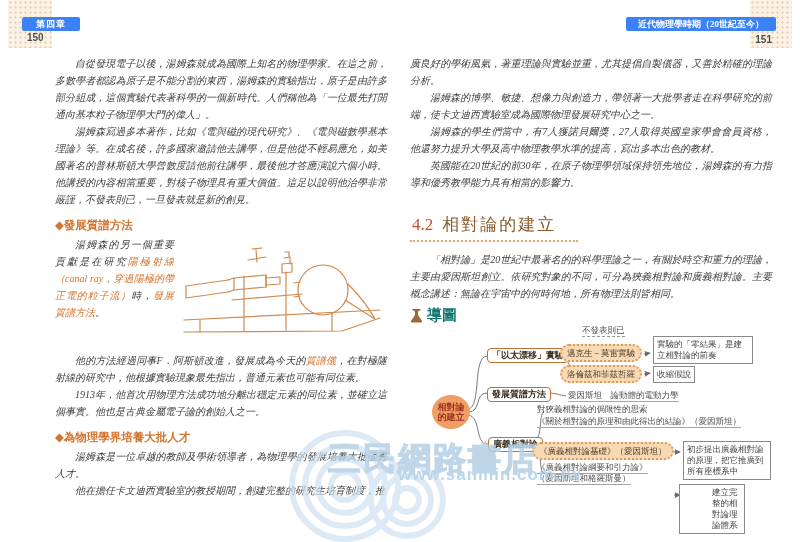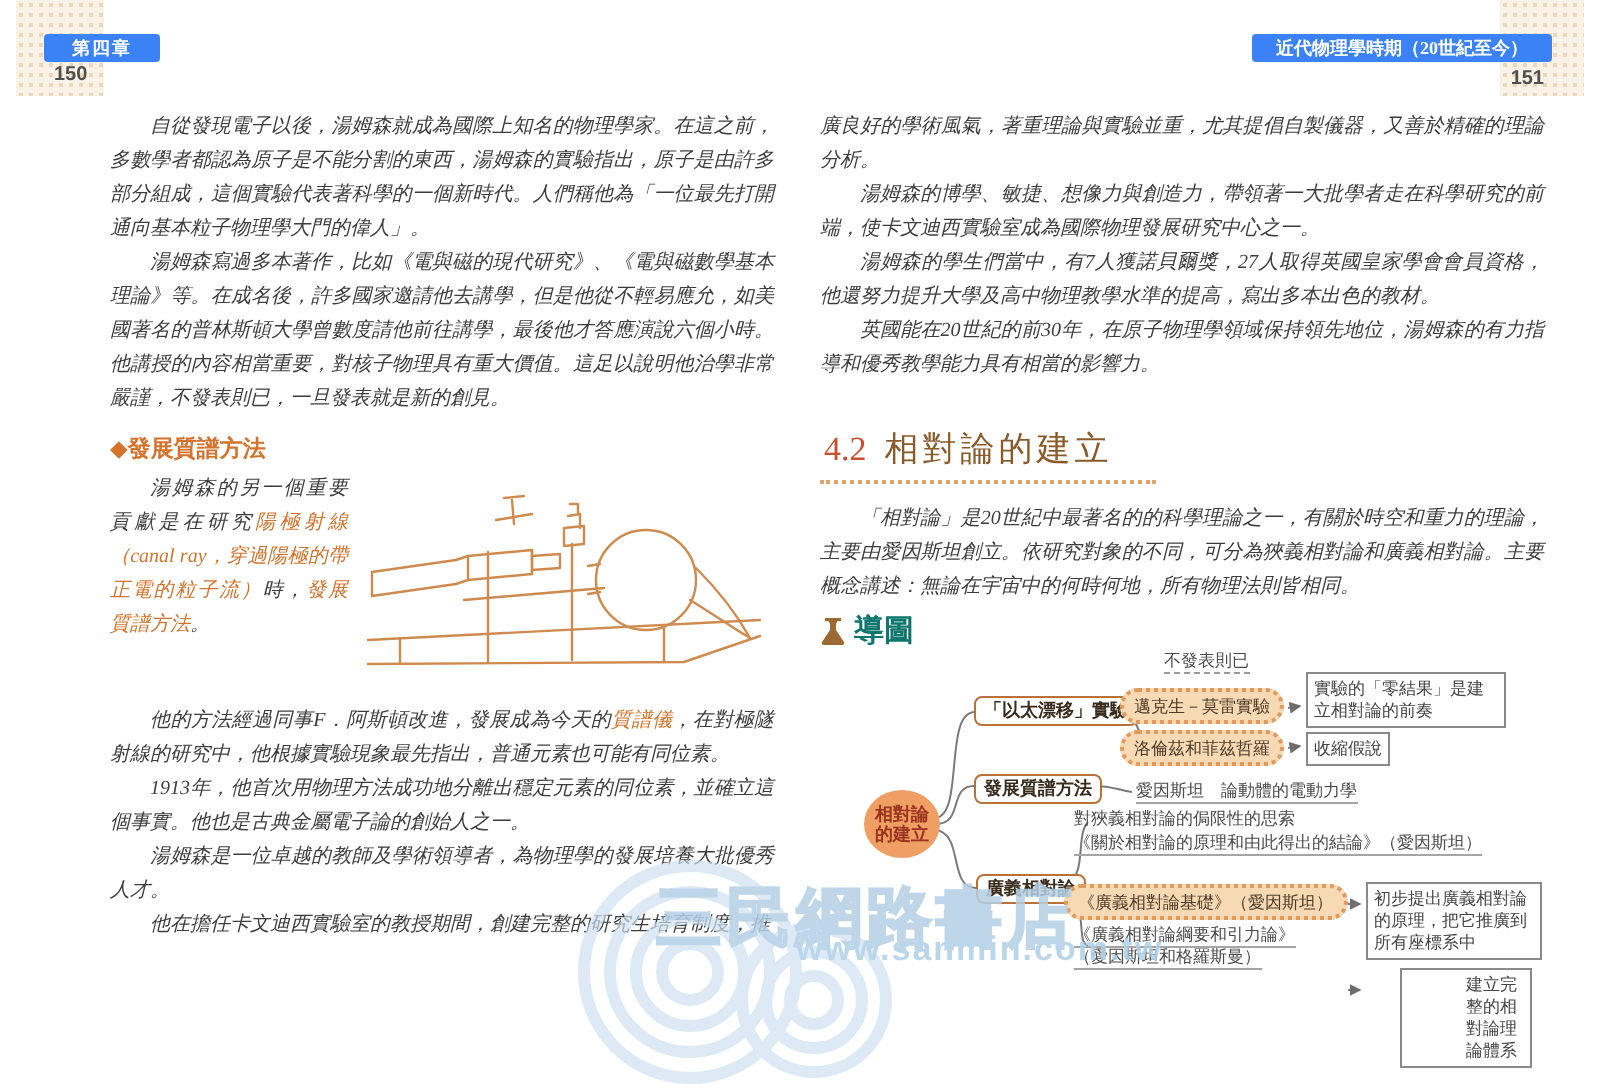--- a/index.html
+++ b/index.html
@@ -135,20 +135,21 @@
       </g>
     </svg>
   </div>
 
   <p class="body"><span>湯姆森的另一個重要貢獻是在研究</span><span class="hl">陽極射線（canal ray，穿過陽極的帶正電的粒子流）</span><span>時，</span><span class="hl">發展質譜方法</span><span>。</span></p>
 
   <p class="body clear"><span>他的方法經過同事F．阿斯頓改進，發展成為今天的</span><span class="hl">質譜儀</span><span>，在對極隧射線的研究中，他根據實驗現象最先指出，普通元素也可能有同位素。</span></p>
 
   <p class="body">1913年，他首次用物理方法成功地分離出穩定元素的同位素，並確立這個事實。他也是古典金屬電子論的創始人之一。</p>
 
+  <h3 class="sec">◆為物理學界培養大批人才</h3>
 
   <p class="body">湯姆森是一位卓越的教師及學術領導者，為物理學的發展培養大批優秀人才。</p>
   <p class="body">他在擔任卡文迪西實驗室的教授期間，創建完整的研究生培育制度，推</p>
 </div>
 
 <div class="page-right">
   <div class="rp-abs" style="top:0;">
     <p class="body noindent">廣良好的學術風氣，著重理論與實驗並重，尤其提倡自製儀器，又善於精確的理論分析。</p>
     <p class="body">湯姆森的博學、敏捷、想像力與創造力，帶領著一大批學者走在科學研究的前端，使卡文迪西實驗室成為國際物理發展研究中心之一。</p>
     <p class="body">湯姆森的學生們當中，有7人獲諾貝爾獎，27人取得英國皇家學會會員資格，他還努力提升大學及高中物理教學水準的提高，寫出多本出色的教材。</p>
@@ -211,21 +212,21 @@
     <div class="node branch" style="left:78px;top:114px;">廣義相對論</div>
     <div class="node mitem" style="left:127px;top:81px;">對狹義相對論的侷限性的思索</div>
     <div class="node mitem" style="left:127px;top:93px;"><span class="u">《關於相對論的原理和由此得出的結論》（愛因斯坦）</span></div>
 
     <div class="node cloud" style="left:122px;top:119px;">《廣義相對論基礎》（愛因斯坦）</div>
     <div class="node resultbox" style="left:273px;top:118px;width:88px;">初步提出廣義相對論的原理，把它推廣到所有座標系中</div>
 
     <div class="node mitem" style="left:127px;top:139px;"><span class="u">《廣義相對論綱要和引力論》</span></div>
     <div class="node mitem" style="left:127px;top:150px;"><span class="u">（愛因斯坦和格羅斯曼）</span></div>
 
-    <div class="node resultbox" style="left:290px;top:161px;width:66px;padding-left:32px;">建立完整的相對論理論體系</div>
+    <div class="node resultbox" style="left:269px;top:161px;width:66px;padding-left:32px;">建立完整的相對論理論體系</div>
   </div>
 </div>
 
 <div class="watermark">
   <svg width="800" height="542" viewBox="0 0 800 542">
     <g stroke="#cde2f2" stroke-width="6" fill="none" opacity="0.8">
       <circle cx="345" cy="486" r="14"></circle>
       <circle cx="345" cy="486" r="27"></circle>
       <circle cx="345" cy="486" r="40"></circle>
       <circle cx="345" cy="486" r="53"></circle>

